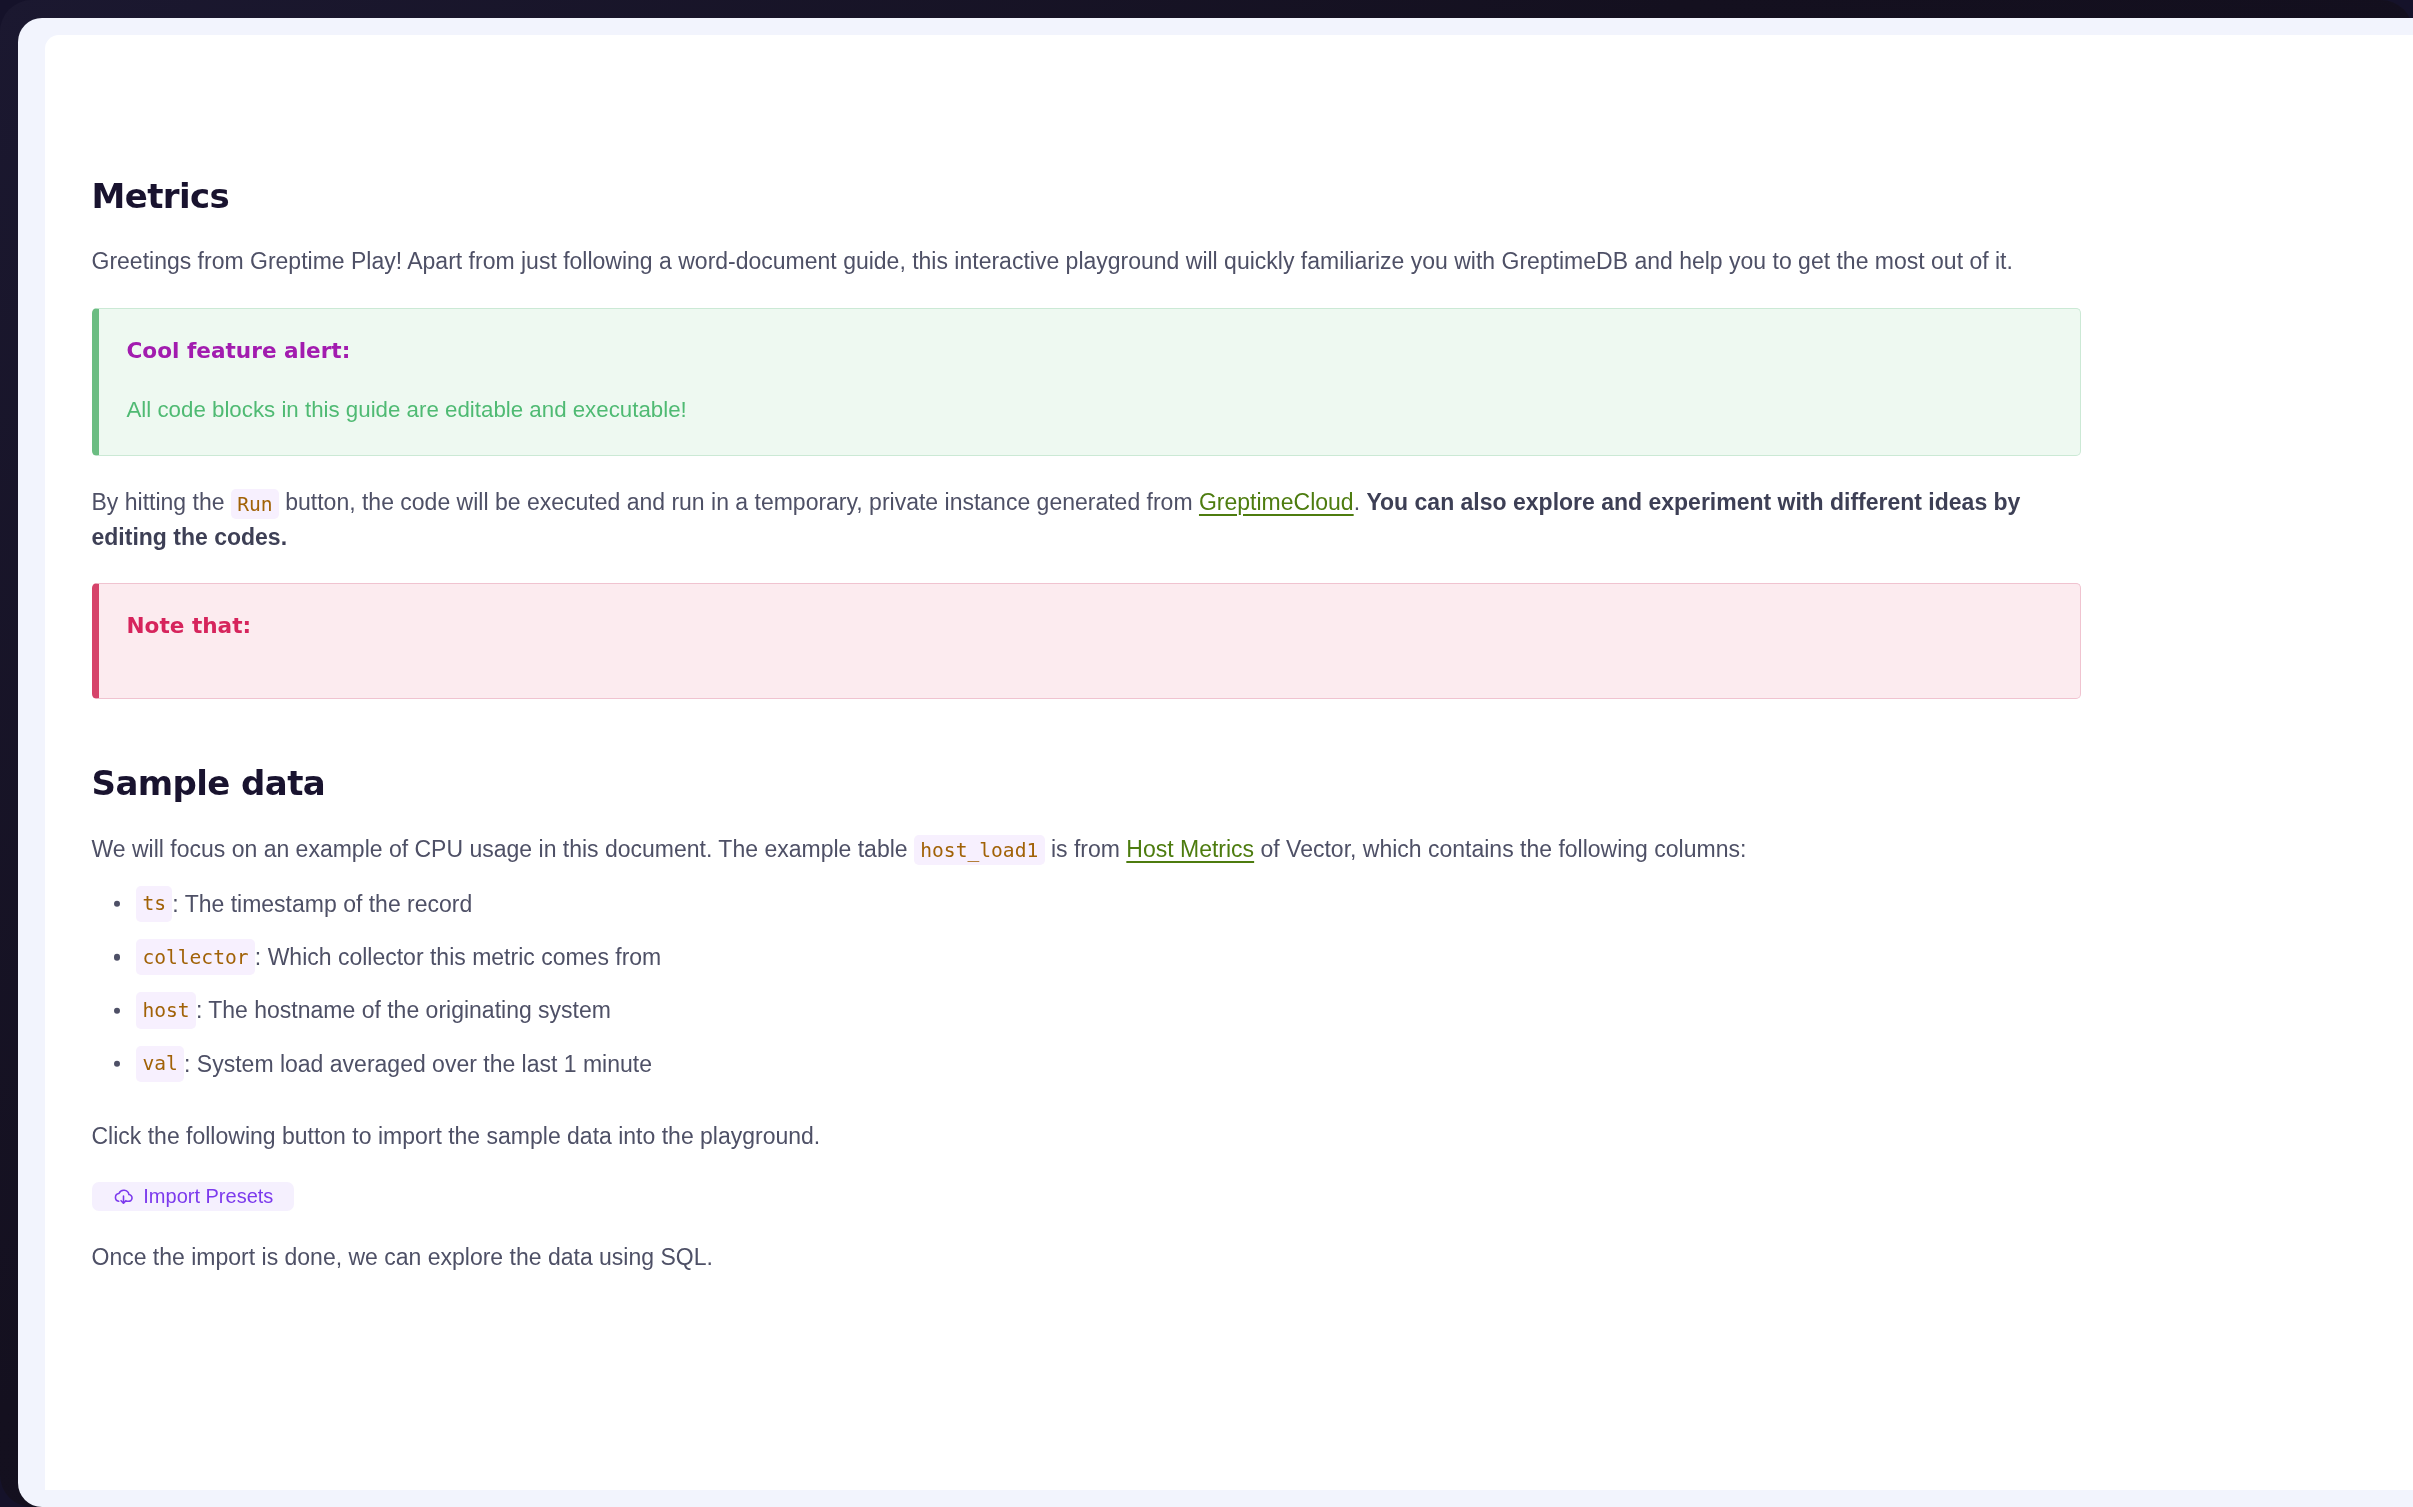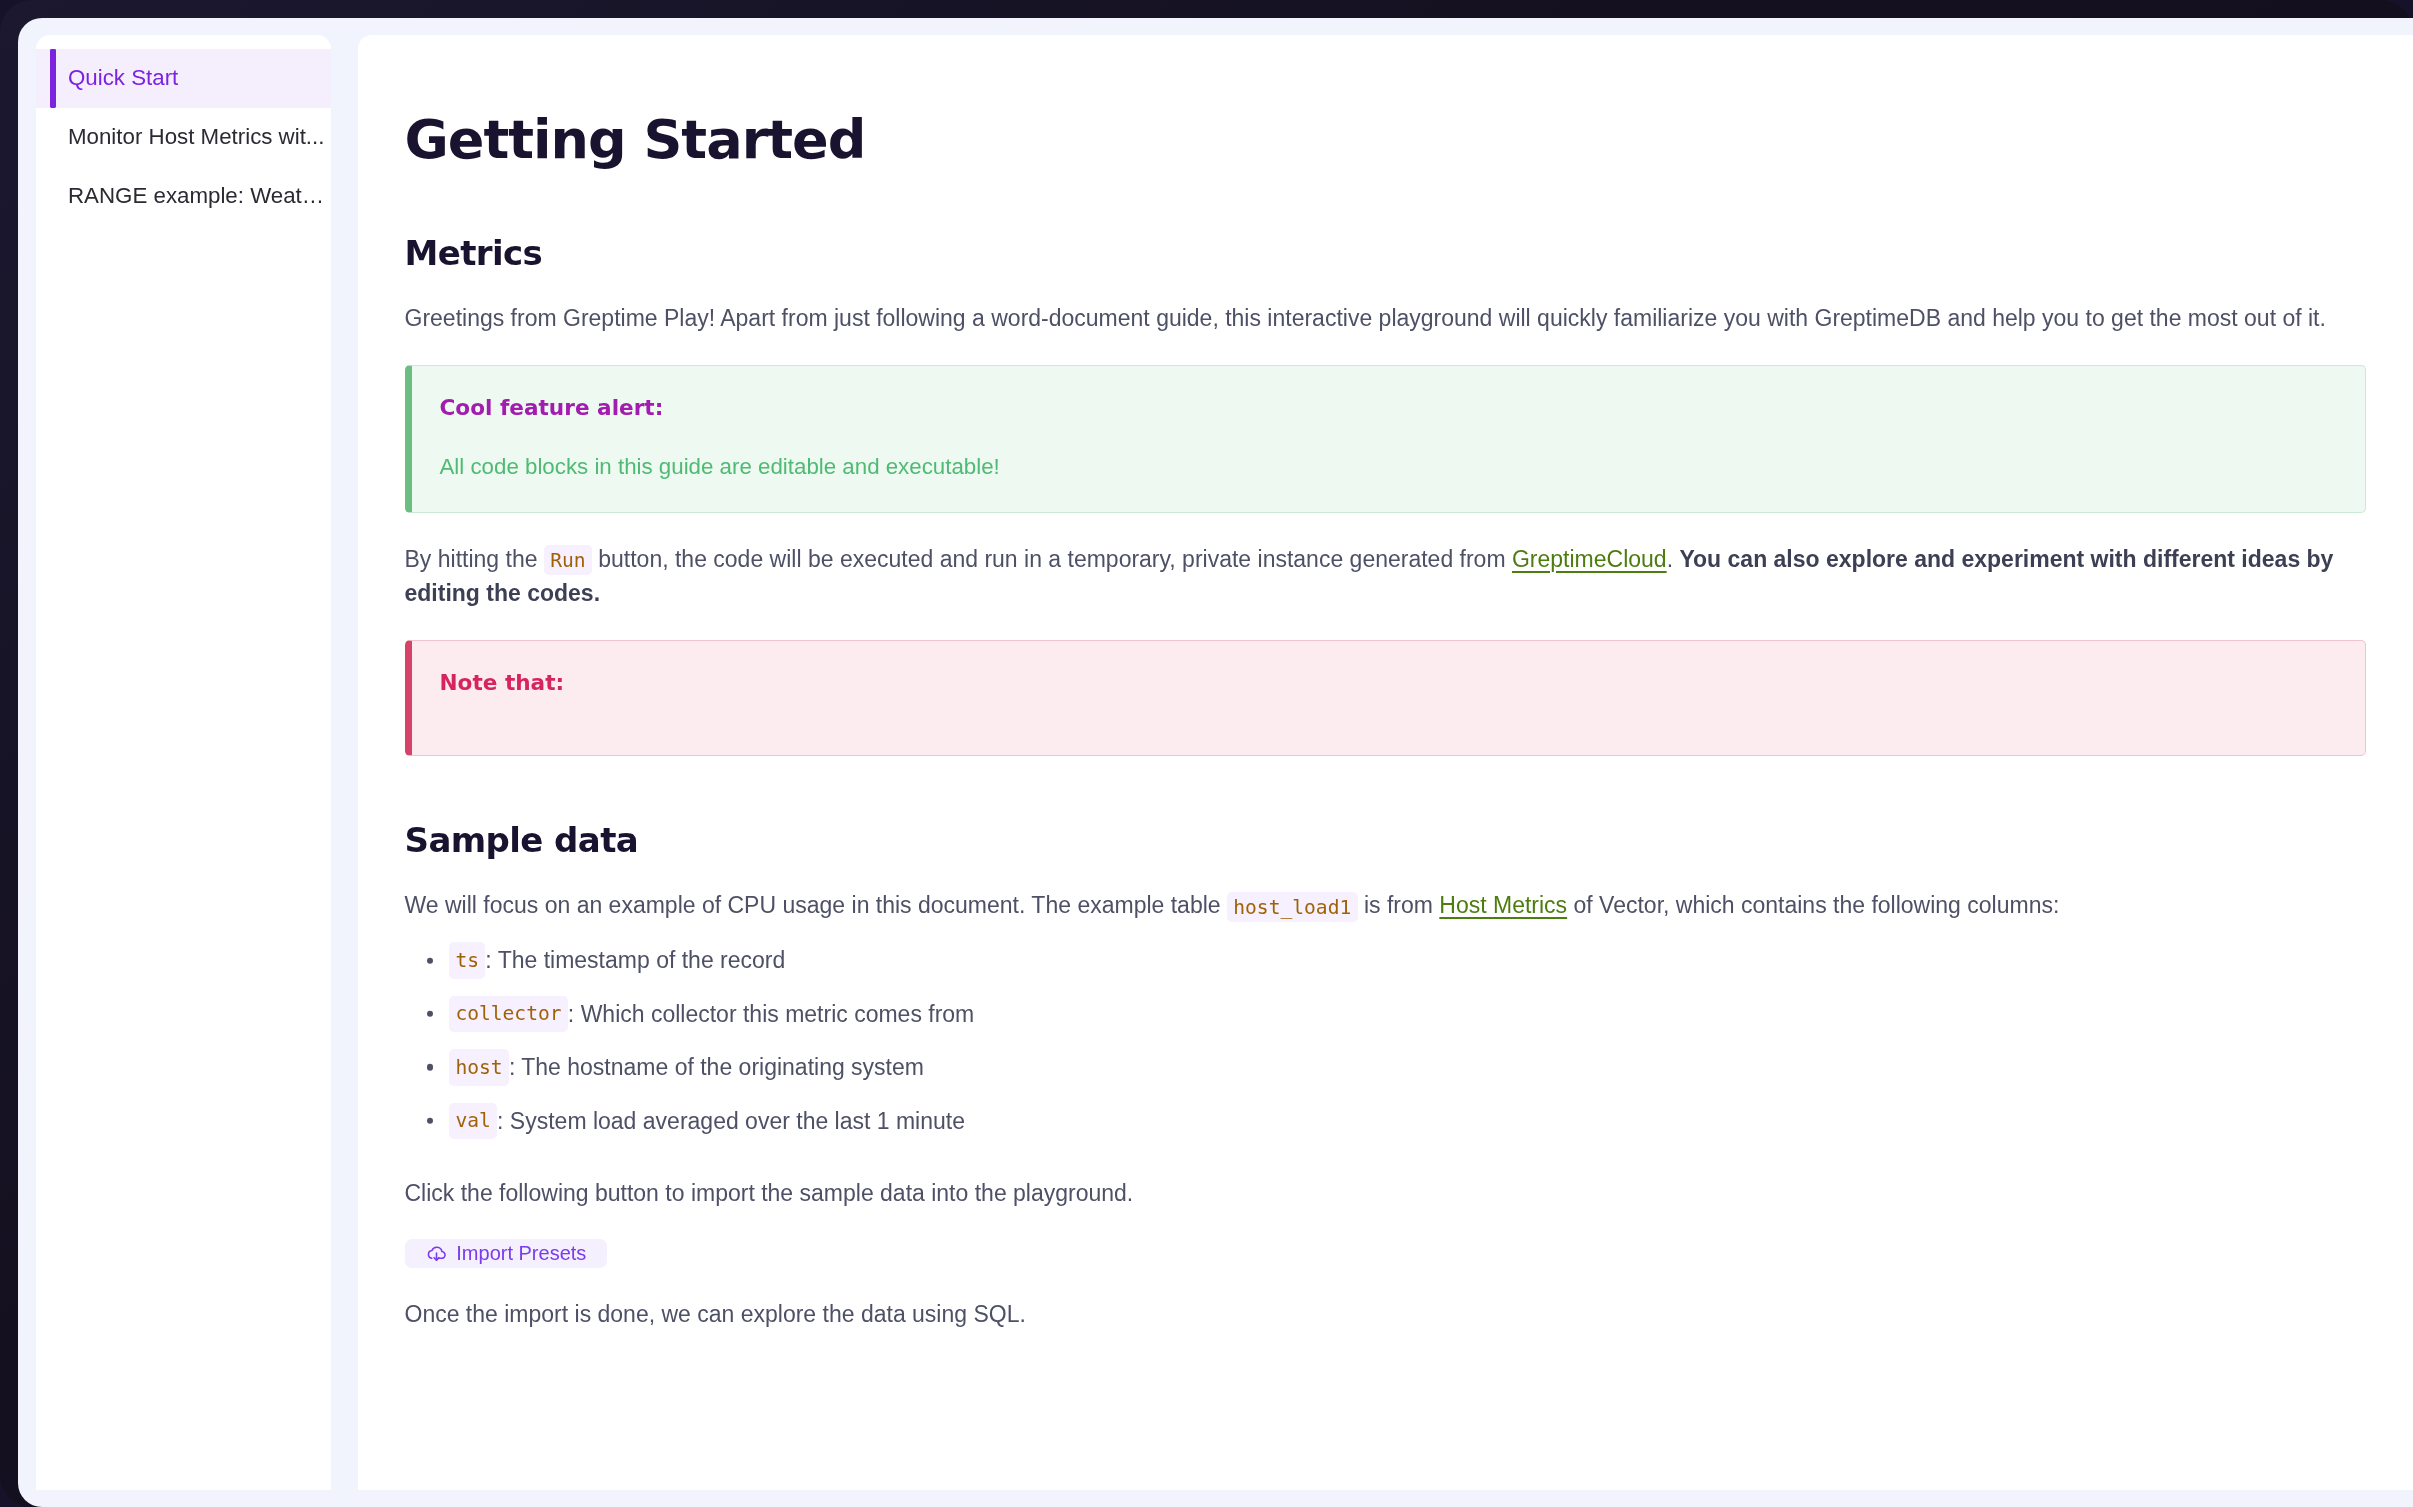--- a/index.html
+++ b/index.html
@@ -254,36 +254,24 @@
   #import-presets-button svg { display: block; }
 </style>
 </head>
 <body>
 
 <div id="device-frame">
   <div id="page-surface">
 
     <div id="app-layout">
 
-      <nav id="sidebar">
-        <button class="nav-item active">
-          <span>Quick Start</span>
-        </button>
-        <button class="nav-item">
-          <span>Monitor Host Metrics wit...</span>
-        </button>
-        <button class="nav-item">
-          <span>RANGE example: Weather</span>
-        </button>
-      </nav>
 
       <main id="content-card">
         <article id="doc">
 
-          <h1 id="page-title">Getting Started</h1>
 
           <div class="gap-xl"></div>
 
           
           <h2 class="section-heading">Metrics</h2>
 
           <div class="gap-md"></div>
 
           <p class="body-text">Greetings from Greptime Play! Apart from just following a word-document guide, this interactive playground will quickly familiarize you with GreptimeDB and help you to get the most out of it.</p>
 

